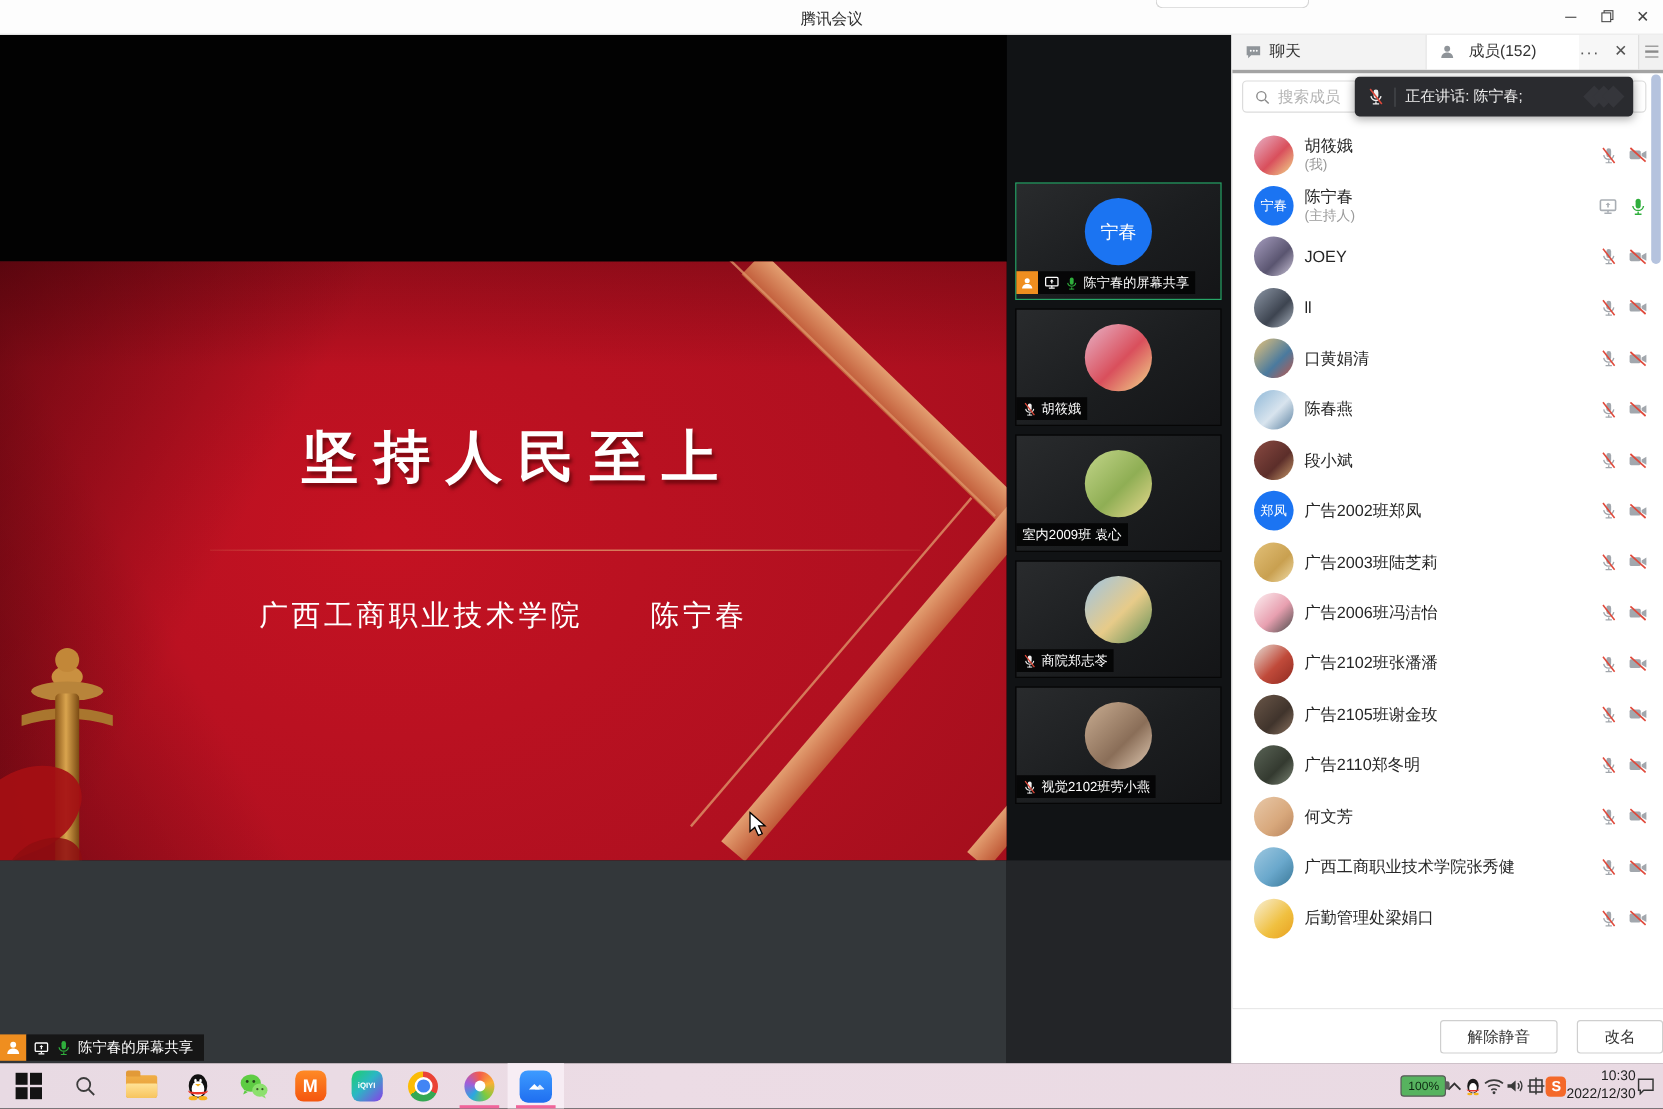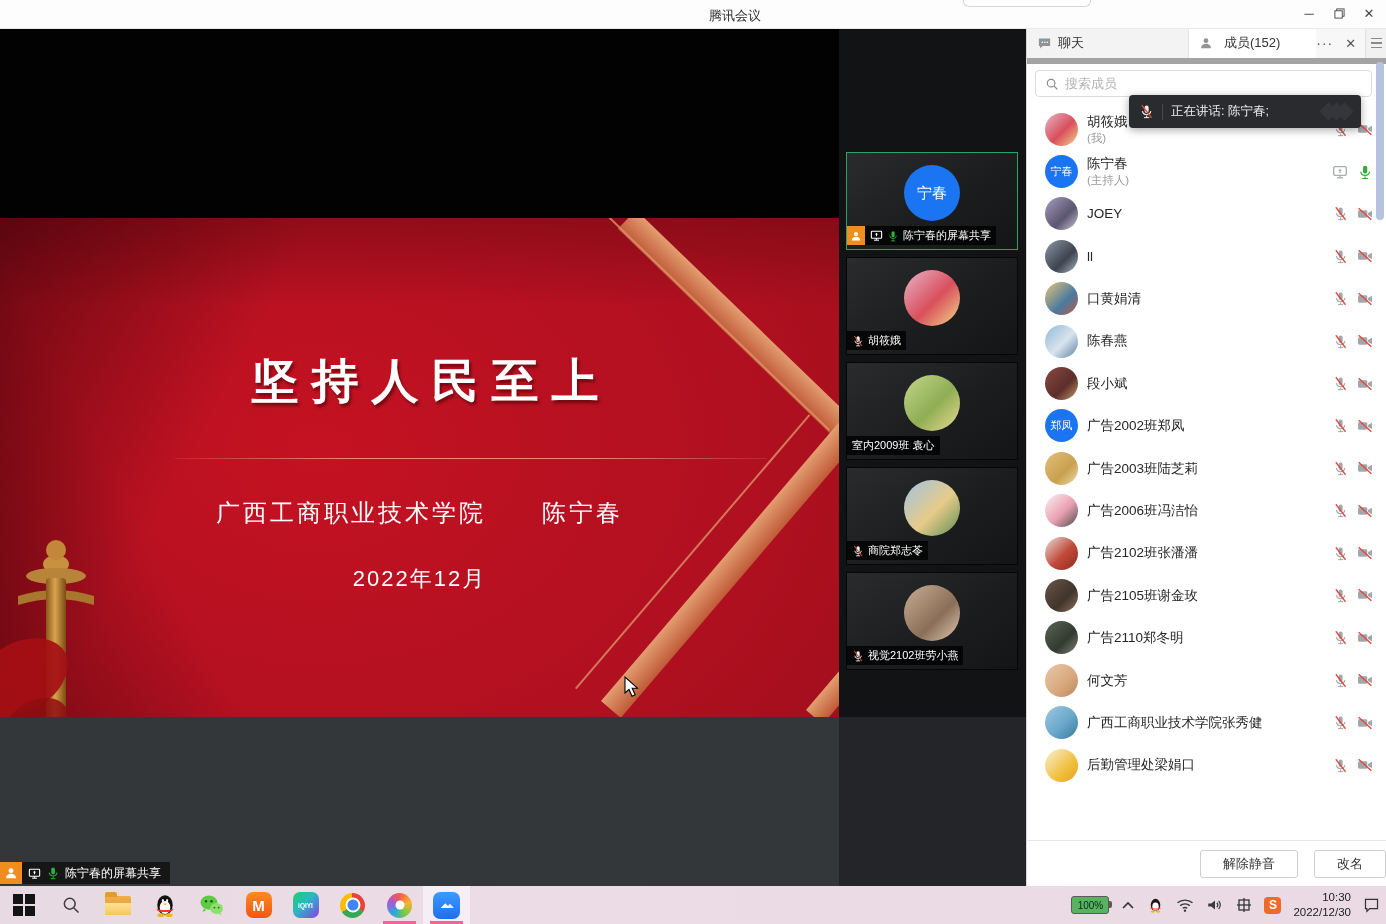--- a/index.html
+++ b/index.html
@@ -1,20 +1,20 @@
 <!DOCTYPE html>
 <html><head>
 <meta charset="utf-8">
 <style>
   html,body{margin:0;padding:0;background:#555;}
   .screen{position:relative;width:1386px;height:924px;overflow:hidden;background:#000;
     font-family:"Liberation Sans","DejaVu Sans",sans-serif;-webkit-font-smoothing:antialiased;}
   
   .titlebar{position:absolute;left:0;top:0;width:1386px;height:28px;background:#fdfdfd;border-bottom:1px solid #e9e9e9;z-index:30;}
-  .win-title{position:absolute;left:50%;top:7px;transform:translateX(-50%);font-size:13px;color:#2d2d2d;margin-left:42px;}
+  .win-title{position:absolute;left:50%;top:7px;transform:translateX(-50%);font-size:13px;color:#2d2d2d;}
   .share-tab{position:absolute;left:963px;top:0;width:126px;height:6px;background:#fff;border:1px solid #d6d6d6;border-top:none;border-radius:0 0 6px 6px;}
   .win-controls{position:absolute;right:2px;top:0;display:flex;}
   .wc{width:30px;height:27px;display:flex;align-items:center;justify-content:center;color:#454545;font-size:13px;}
   
   .main{position:absolute;left:0;top:28px;width:839px;height:689px;background:#020202;overflow:hidden;}
   .slide{position:absolute;left:0;top:190px;width:839px;height:551px;overflow:hidden;
     background:radial-gradient(130% 150% at 38% 42%, #c41222 0%, #b01020 40%, #960d18 78%, #7e0b13 100%);}
   .slide-shade{position:absolute;inset:0;
     background:linear-gradient(118deg, rgba(40,0,4,.5) 0%, rgba(40,0,4,0) 28%),
                linear-gradient(62deg, rgba(40,0,4,.45) 0%, rgba(40,0,4,0) 24%),
@@ -48,33 +48,33 @@
   .thumb{position:relative;width:170px;height:96px;margin-bottom:7px;border:1px solid #060606;
     background:linear-gradient(145deg,#292b2d,#1b1d1f 55%,#141517);}
   .thumb.active{border:1px solid #27a567;}
   .t-avatar{position:absolute;left:50%;top:40px;transform:translate(-50%,-50%);width:56px;height:56px;border-radius:50%;
     display:flex;align-items:center;justify-content:center;color:#fff;font-size:15px;}
   .t-label{position:absolute;left:0;bottom:4px;display:flex;align-items:stretch;max-width:100%;font-size:11px;color:#fff;}
   .t-orange{width:18px;background:#ef8e1f;display:flex;align-items:center;justify-content:center;flex:none;}
   .t-dark{background:rgba(0,0,0,.78);display:flex;align-items:center;gap:4px;padding:2px 5px;white-space:nowrap;overflow:hidden;}
   
   .panel{position:absolute;left:1026px;top:28px;width:360px;height:858px;background:#fff;border-left:1px solid #d8d8d8;box-sizing:border-box;}
-  .panel-header{position:relative;display:flex;height:30px;border-bottom:6px solid #a3a3a3;background:#f4f4f4;}
+  .panel-header{position:relative;display:flex;height:30px;border-bottom:3px solid #a3a3a3;background:#f4f4f4;}
   .tab{display:flex;align-items:center;gap:6px;padding-left:10px;font-size:13px;color:#333;box-sizing:border-box;}
   .tab-chat{width:163px;background:#f3f3f3;border-right:1px solid #e4e4e4;}
   .tab-members{width:128px;background:#fff;gap:11px;}
   .header-actions{flex:1;display:flex;align-items:center;justify-content:flex-end;gap:12px;padding-right:9px;background:#f7f7f7;color:#555;}
   .more-dots{font-size:14px;letter-spacing:1px;line-height:10px;}
   .hd-close{font-size:13px;}
   .hamburger{width:20px;border-left:1px solid #e0e0e0;background:#f1f1f1;display:flex;flex-direction:column;justify-content:center;align-items:center;gap:3px;}
   .hamburger i{display:block;width:11px;height:1.5px;background:#8a8a8a;}
   .search-row{padding:6px 14px 5px 8px;}
   .search-box{height:25px;border:1px solid #dcdcdc;border-radius:4px;background:#fff;display:flex;align-items:center;gap:6px;padding:0 9px;color:#b3b3b3;font-size:13px;}
   .toast{position:absolute;left:102px;top:36px;width:212px;height:33px;background:#2a2b2f;border-radius:4px;z-index:6;
-    display:flex;align-items:center;gap:8px;padding:0 10px;box-shadow:0 2px 8px rgba(0,0,0,.35);color:#ededed;font-size:12.5px;margin-top:31px;}
+    display:flex;align-items:center;gap:8px;padding:0 10px;box-shadow:0 2px 8px rgba(0,0,0,.35);color:#ededed;font-size:12.5px;}
   .toast .tdiv{width:1px;height:16px;background:#4a4b50;}
   .toast .wm{margin-left:auto;display:flex;}
   .toast .wm i{display:block;width:13px;height:13px;background:#35363b;transform:rotate(45deg);margin-left:-5px;}
   .scroll-thumb{position:absolute;right:2px;top:34px;width:8px;height:158px;border-radius:4px;background:#b5c3de;z-index:7;}
   .member-list{position:absolute;left:0;top:72px;right:0;bottom:46px;overflow:hidden;padding-top:8px;}
   .mrow{display:flex;align-items:center;height:42.4px;padding:0 13px 0 18px;box-sizing:border-box;}
   .mavatar{width:33px;height:33px;border-radius:50%;flex:none;display:flex;align-items:center;justify-content:center;color:#fff;font-size:11px;}
   .mtext{margin-left:9px;line-height:1.3;min-width:0;}
   .mname{font-size:13.5px;color:#262626;white-space:nowrap;}
   .msub{font-size:11.5px;color:#9a9a9a;}
@@ -93,21 +93,21 @@
   .folder{width:26px;height:19px;position:relative;background:linear-gradient(#f0ae45,#e29a38);border-radius:2px;}
   .folder:before{content:"";position:absolute;top:-4px;left:0;width:12px;height:5px;background:#e29a38;border-radius:2px 2px 0 0;}
   .folder:after{content:"";position:absolute;bottom:0;left:0;width:26px;height:12px;background:linear-gradient(#ffe296,#f7c45e);border-radius:1px 1px 2px 2px;}
   .mango{width:26px;height:26px;border-radius:7px;background:linear-gradient(#ff8a25,#f4550f);display:flex;align-items:center;justify-content:center;color:#fff;font-weight:bold;font-size:15px;}
   .iqiyi{width:26px;height:26px;border-radius:7px;background:linear-gradient(135deg,#1fcf6a,#2bb7c4 45%,#8a3ee8);display:flex;align-items:center;justify-content:center;color:#fff;font-size:6.5px;font-weight:bold;}
   .chrome{width:25px;height:25px;border-radius:50%;background:conic-gradient(#ea4335 0 33%,#34a853 33% 66%,#fbbc05 66% 100%);position:relative;}
   .chrome:after{content:"";position:absolute;left:50%;top:50%;transform:translate(-50%,-50%);width:11px;height:11px;border-radius:50%;background:#4285f4;border:2.5px solid #fff;}
   .rainbow{width:25px;height:25px;border-radius:50%;background:conic-gradient(#f45b4a,#fbb034,#7ccb3f,#2aa8e0,#a45bd8,#f45b4a);position:relative;}
   .rainbow:after{content:"";position:absolute;left:50%;top:50%;transform:translate(-50%,-50%);width:9px;height:9px;border-radius:50%;background:#fff;}
   .meet{width:27px;height:27px;border-radius:7px;background:linear-gradient(#3d9bff,#1f6ef0);display:flex;align-items:center;justify-content:center;}
-  .tray{position:absolute;right:6px;top:0;height:38px;display:flex;align-items:center;gap:12px;}
+  .tray{position:absolute;right:6px;top:0;height:38px;display:flex;align-items:center;}
   .battery{width:36px;height:16px;border:1px solid #5a5a5a;border-radius:3px;background:#57b35f;color:#0d2a12;font-size:10px;display:flex;align-items:center;justify-content:center;position:relative;}
   .battery:after{content:"";position:absolute;right:-4px;top:4px;width:3px;height:7px;background:#5a5a5a;border-radius:0 2px 2px 0;}
   .sogou{width:17px;height:17px;border-radius:4px;background:#f4692a;color:#fff;font-weight:bold;font-size:12px;display:flex;align-items:center;justify-content:center;}
   .clock{text-align:right;font-size:11.5px;line-height:1.3;color:#222;}
   .icx{display:inline-flex;align-items:center;justify-content:center;line-height:0;}
 </style>
 </head>
 <body>
 
 <div class="screen">
@@ -150,21 +150,20 @@
               <stop offset="0.45" stop-color="#d9a44e"></stop>
               <stop offset="1" stop-color="#7a4a12"></stop>
           </linearGradient>
         </defs>
       </svg>
       <div class="slide-title">坚持人民至上</div>
       <div class="slide-line"></div>
       <div class="slide-sub">
         <span>广西工商职业技术学院</span><span class="gap"></span><span>陈宁春</span>
       </div>
-      <div class="slide-date">2022年12月</div>
     </div>
   </div>
 
   <svg class="cursor" width="16" height="22" viewBox="0 0 16 22" style="left:624px;top:676px;">
     <path d="M1 1 L1 17 L5 13.5 L8 20.2 L11.2 18.8 L8.2 12.2 L13.5 12.2 Z" fill="#fff" stroke="#000" stroke-width="1.1"></path>
   </svg>
 
   <div class="below-main">
     <div class="share-pill">
       <span class="orange-badge">

